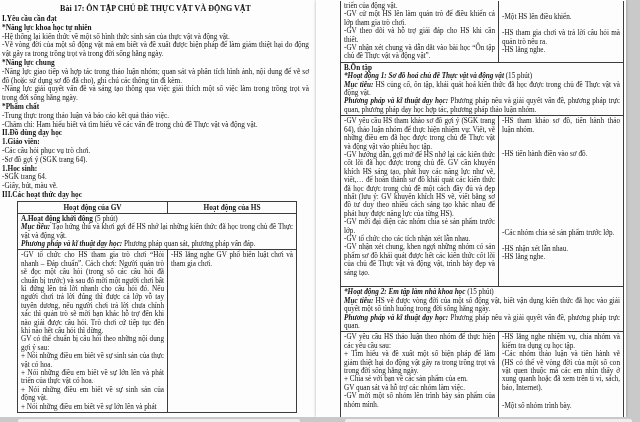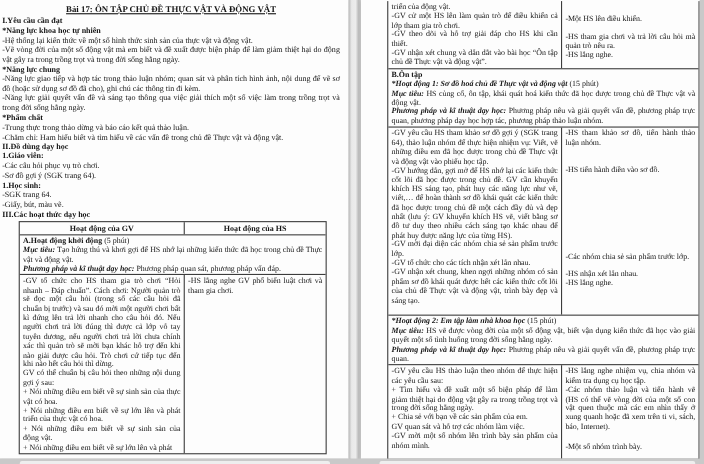--- a/index.html
+++ b/index.html
@@ -8,40 +8,39 @@
     background:#c9c9c9;
     font-family:"Liberation Serif","DejaVu Serif",serif;
     color:#141414;
   }
   .canvas{position:relative;width:640px;height:422px;}
   .page{
     position:absolute;top:0;height:417px;overflow:hidden;
     background:#fdfdfd;box-shadow:0 0 3px rgba(0,0,0,.3);
   }
   .page-left{left:0;width:317px;}
-  .page-right{left:328px;width:310px;}
+  .page-right{left:316px;width:310px;}
   .gap{
     position:absolute;left:317px;top:0;width:9px;height:417px;
     background:linear-gradient(90deg,#b9b9b9 0%,#e9e9e9 30%,#ececec 70%,#b9b9b9 100%);
   }
   .edge-right{position:absolute;left:636px;top:0;width:4px;height:422px;background:#c9c9c9;}
   .bottom-strip{position:absolute;left:0;top:417px;width:640px;height:5px;background:#c9c9c9;}
   .next-corner{position:absolute;top:419px;height:3px;background:#eeeeee;border-radius:2px 2px 0 0;}
   .nc-l{left:18px;width:282px;}
   .nc-r{left:345px;width:287px;}
 
   .lp-body{padding:3px 8px 0 2px;}
   p{margin:0;font-size:7.3px;line-height:8.8px;}
   .b{font-weight:bold;}
   .bi{font-weight:bold;font-style:italic;}
   .j{text-align:justify;}
   .title{
     text-align:center;font-weight:bold;font-size:8px;line-height:11px;
     margin:0 0 1px 0;
-    text-decoration:underline;
   }
 
   .tbl{border:1px solid #3c3c3c;margin-left:15px;width:278px;margin-top:1px;background:#fdfdfd;}
   .tbl p{font-size:7.2px;line-height:8.4px;}
   .thead{display:flex;border-bottom:1px solid #3c3c3c;}
   .th{width:150px;border-right:1px solid #3c3c3c;box-sizing:border-box;
       text-align:center;font-weight:bold;font-size:7.3px;line-height:11px;}
   .th2{flex:1;border-right:none;}
   .rspan{padding:1px 3px;border-bottom:1px solid #3c3c3c;}
   .rspan:last-child{border-bottom:none;}
@@ -69,21 +68,21 @@
       <p class="title">Bài 17: ÔN TẬP CHỦ ĐỀ THỰC VẬT VÀ ĐỘNG VẬT</p>
 
       <p class="b">I.Yêu cầu cần đạt</p>
       <p class="b">*Năng lực khoa học tự nhiên</p>
       <p class="j">-Hệ thống lại kiến thức về một số hình thức sinh sản của thực vật và động vật.</p>
       <p class="j">-Vẽ vòng đời của một số động vật mà em biết và đề xuất được biện pháp để làm giảm thiệt hại do động vật gây ra trong trồng trọt và trong đời sống hằng ngày.</p>
       <p class="b">*Năng lực chung</p>
       <p class="j">-Năng lực giao tiếp và hợp tác trong thảo luận nhóm; quan sát và phân tích hình ảnh, nội dung để vẽ sơ đồ (hoặc sử dụng sơ đồ đã cho), ghi chú các thông tin đi kèm.</p>
       <p class="j">-Năng lực giải quyết vấn đề và sáng tạo thông qua việc giải thích một số việc làm trong trồng trọt và trong đời sống hằng ngày.</p>
       <p class="b">*Phẩm chất</p>
-      <p class="j">-Trung thực trong thảo dừng và báo cáo kết quả thảo luận.</p>
+      <p class="j">-Trung thực trong thảo luận và báo cáo kết quả thảo việc.</p>
       <p class="j">-Chăm chỉ: Ham hiểu biết và tìm hiểu về các vấn đề trong chủ đề Thực vật và động vật.</p>
       <p class="b">II.Đồ dùng dạy học</p>
       <p class="b">1.Giáo viên:</p>
       <p>-Các câu hỏi phục vụ trò chơi.</p>
       <p>-Sơ đồ gợi ý (SGK trang 64).</p>
       <p class="b">1.Học sinh:</p>
       <p>-SGK trang 64.</p>
       <p>-Giấy, bút, màu vẽ.</p>
       <p class="b">III.Các hoạt thức dạy học</p>
 

